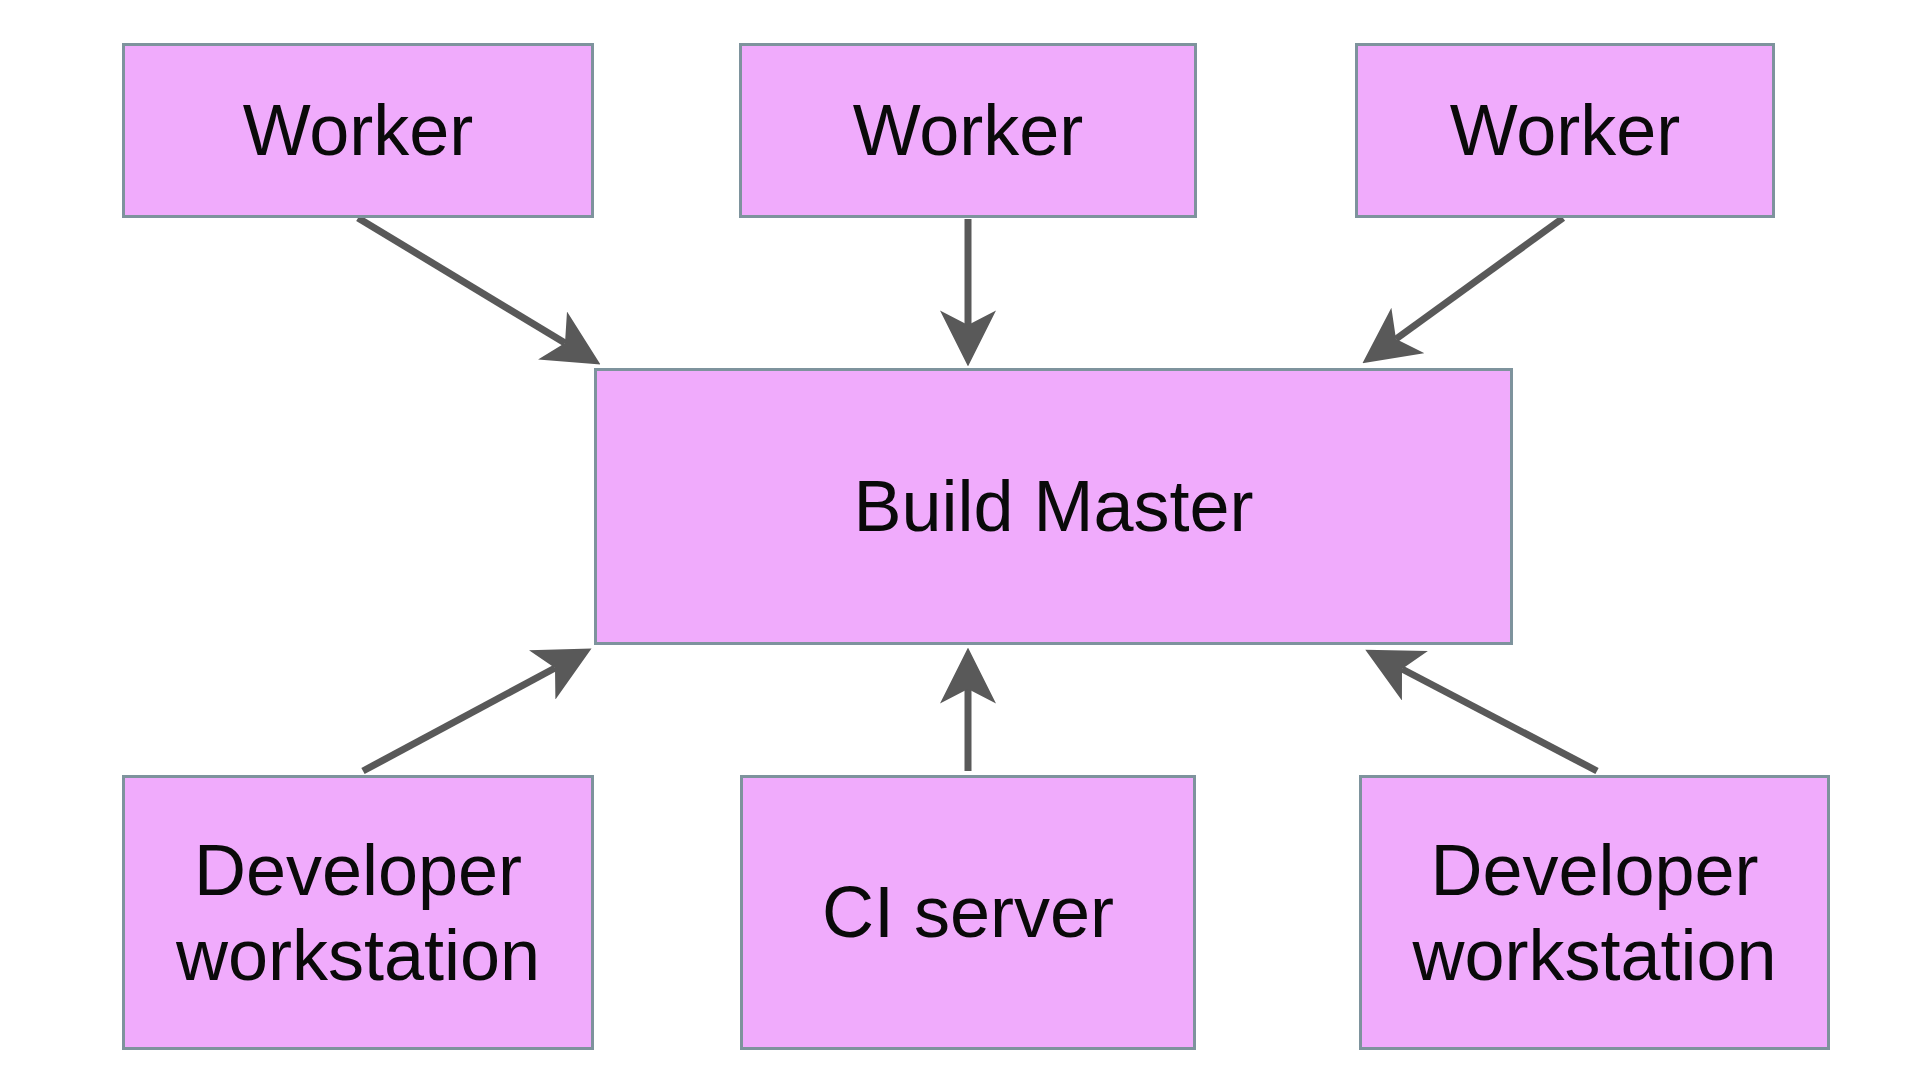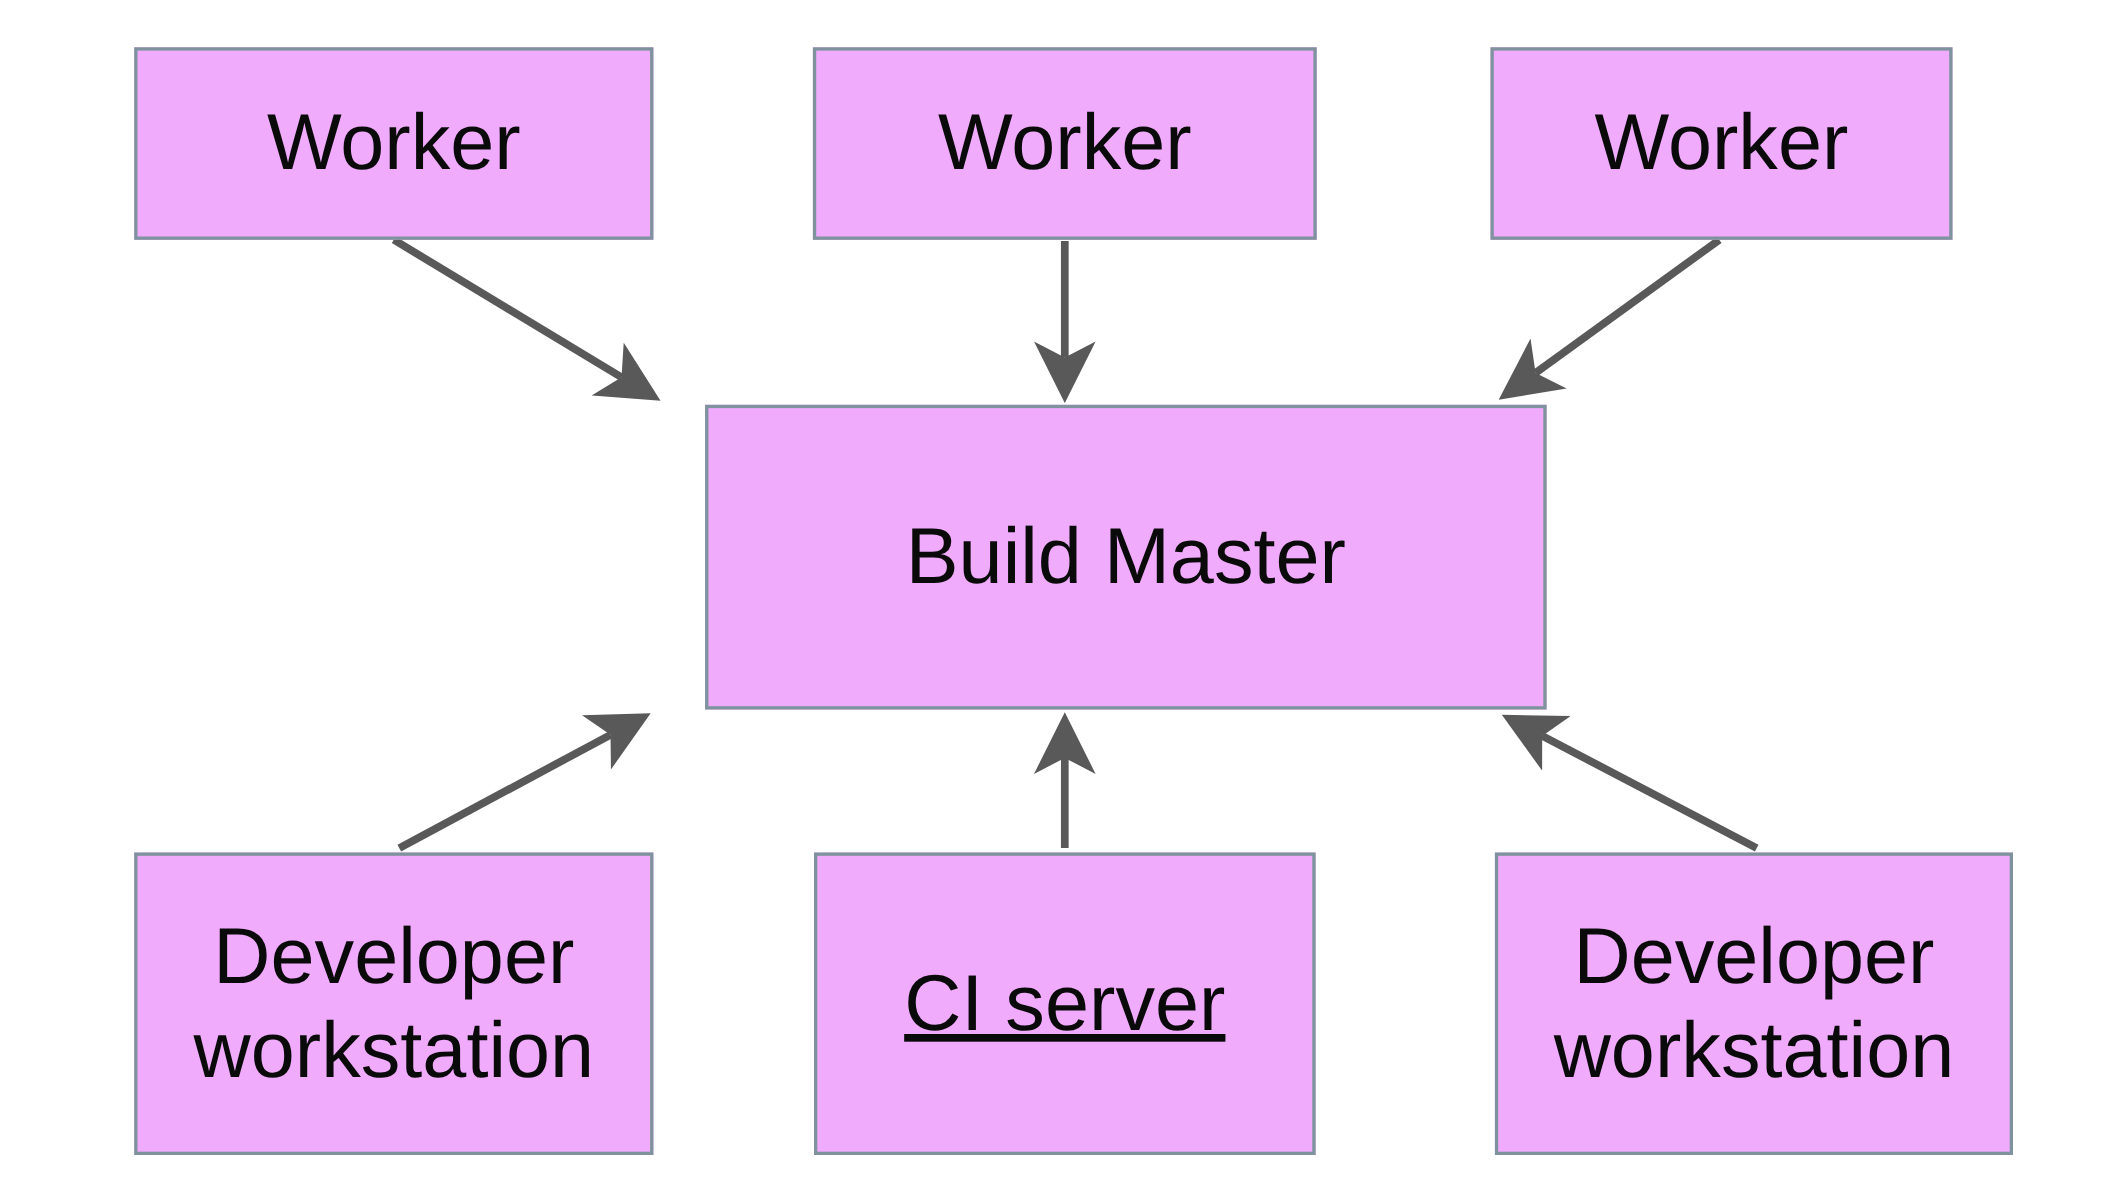--- a/index.html
+++ b/index.html
@@ -27,24 +27,24 @@
     font-size: 72px;
     line-height: 1.18;
     color: #0a0a0a;
     white-space: pre-line;
   }
   
   .pos-worker-1 { left: 122px; top: 43px;  width: 472px; height: 175px; }
   .pos-worker-2 { left: 739px; top: 43px;  width: 458px; height: 175px; }
   .pos-worker-3 { left: 1355px; top: 43px; width: 420px; height: 175px; }
   
-  .pos-build-master { left: 594px; top: 368px; width: 765px; height: 277px; margin-left: 47px; }
+  .pos-build-master { left: 594px; top: 368px; width: 919px; height: 277px; }
   
   .pos-devws-1  { left: 122px;  top: 775px; width: 472px; height: 275px; }
-  .pos-ci       { left: 740px;  top: 775px; width: 456px; height: 275px; text-decoration: underline; }
+  .pos-ci       { left: 740px;  top: 775px; width: 456px; height: 275px; }
   .pos-devws-2  { left: 1359px; top: 775px; width: 471px; height: 275px; }
 
   #edges-svg {
     position: absolute;
     left: 0; top: 0;
     width: 1910px;
     height: 1090px;
     pointer-events: none;
   }
   #edges-svg line {

